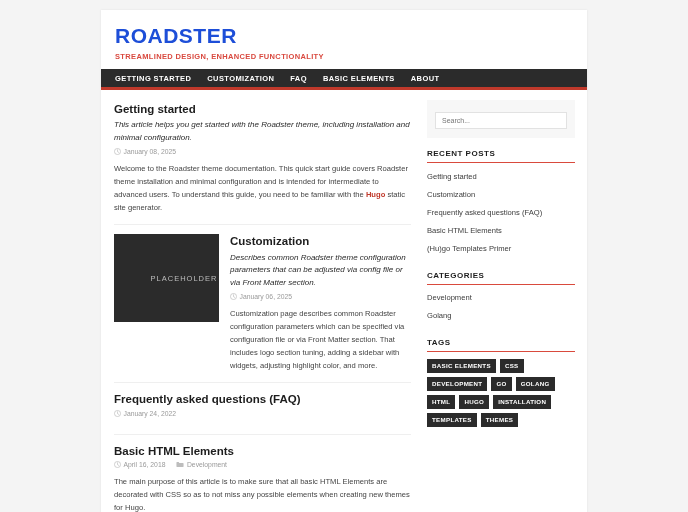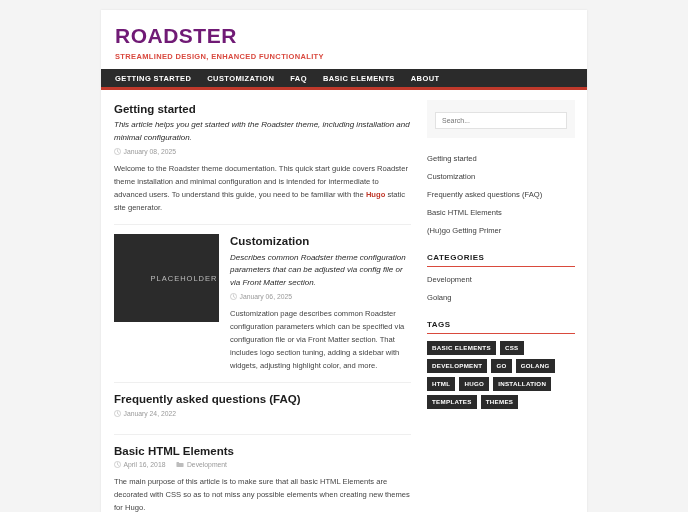--- a/index.html
+++ b/index.html
@@ -17,21 +17,21 @@
     left: 101px; top: 10px;
     width: 486px;
     min-height: 520px;
     background: #ffffff;
     box-shadow: 0 0 2px rgba(0,0,0,0.08);
   }
 
   
   .site-header { padding: 14px 14px 8px 14px; }
   .site-title {
-    font-size: 21px; font-weight: bold; color: #701a75;
+    font-size: 21px; font-weight: bold; color: #1d4ed8;
     letter-spacing: .5px; margin: 0 0 5px 0; line-height: 1.1;
   }
   .site-tagline {
     font-size: 7.5px; font-weight: bold; color: #d9493f;
     letter-spacing: .35px; margin: 0; text-transform: uppercase;
   }
 
   
   .nav {
     background: #2b2b2b;
@@ -217,26 +217,27 @@
 
       </div>
 
       <aside class="side-col">
 
         <div class="search-panel">
           <input class="search-input" type="text" placeholder="Search..." style="">
         </div>
 
         <div class="widget">
+          <h3 class="widget-title">Recent posts</h3>
           <ul class="widget-list">
             <li>Getting started</li>
             <li>Customization</li>
             <li>Frequently asked questions (FAQ)</li>
             <li>Basic HTML Elements</li>
-            <li>(Hu)go Getting Primer</li>
+            <li>(Hu)go Templates Primer</li>
           </ul>
         </div>
 
         <div class="widget">
           <h3 class="widget-title">Categories</h3>
           <ul class="widget-list">
             <li>Development</li>
             <li>Golang</li>
           </ul>
         </div>

